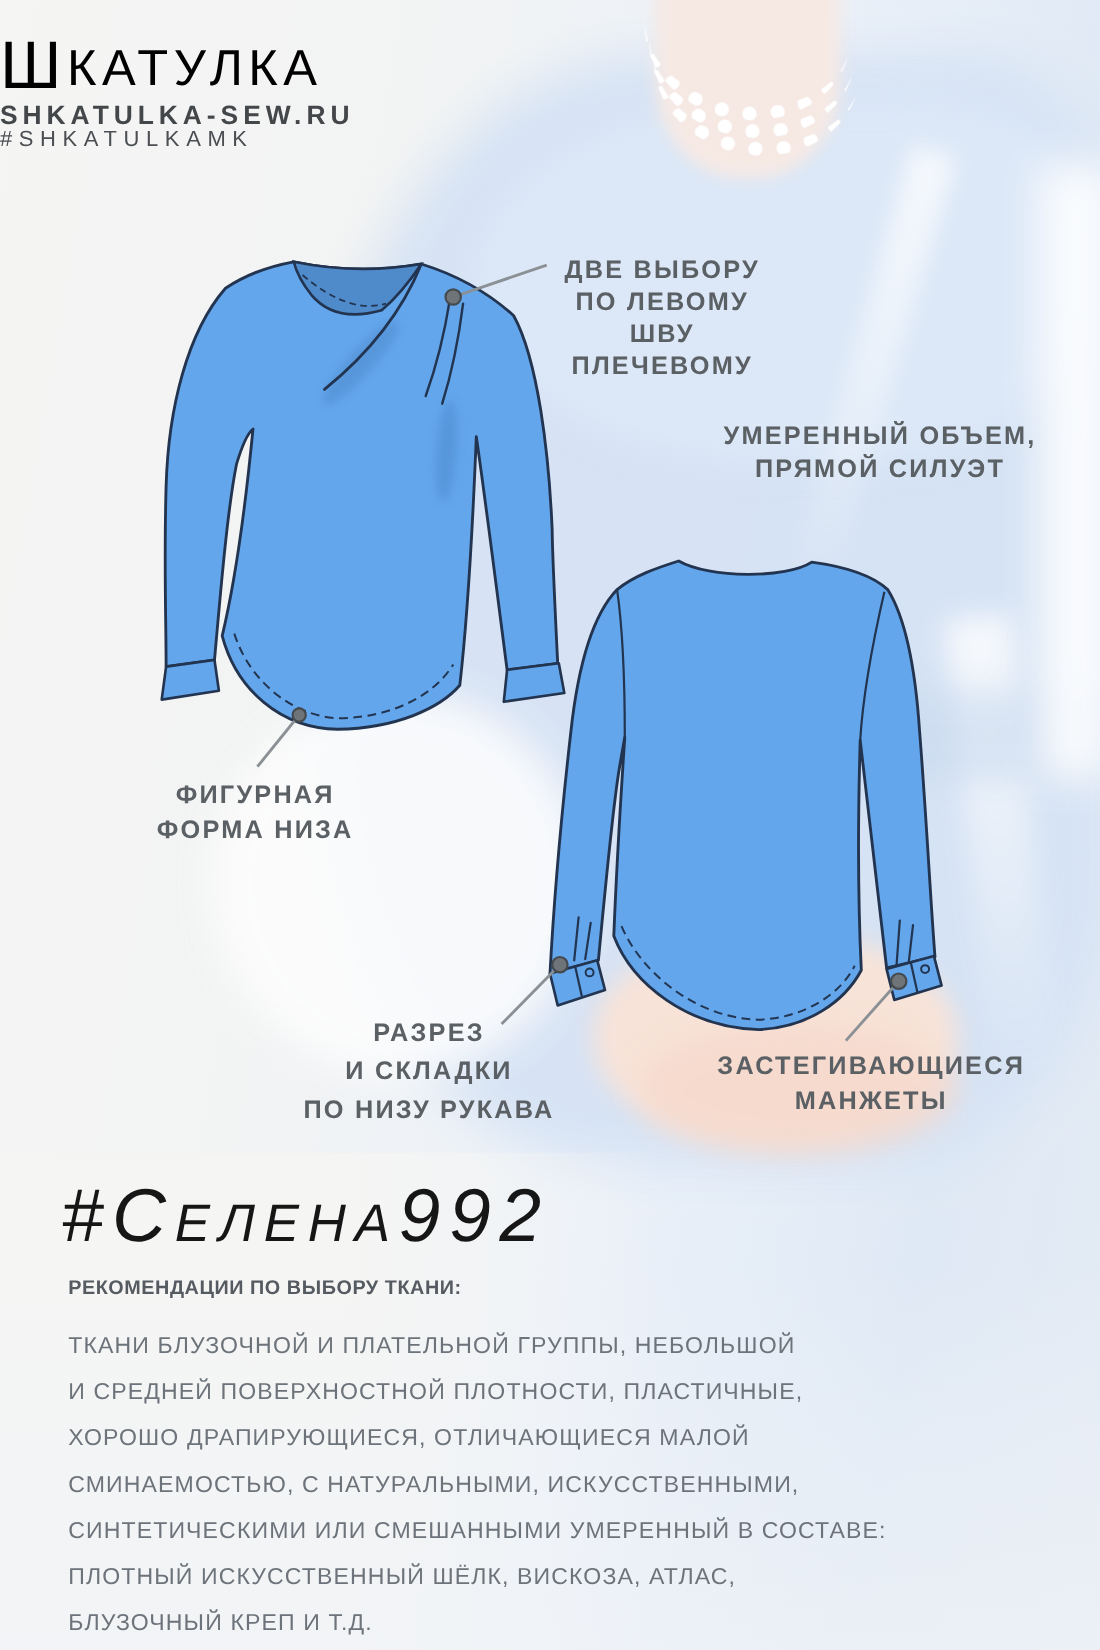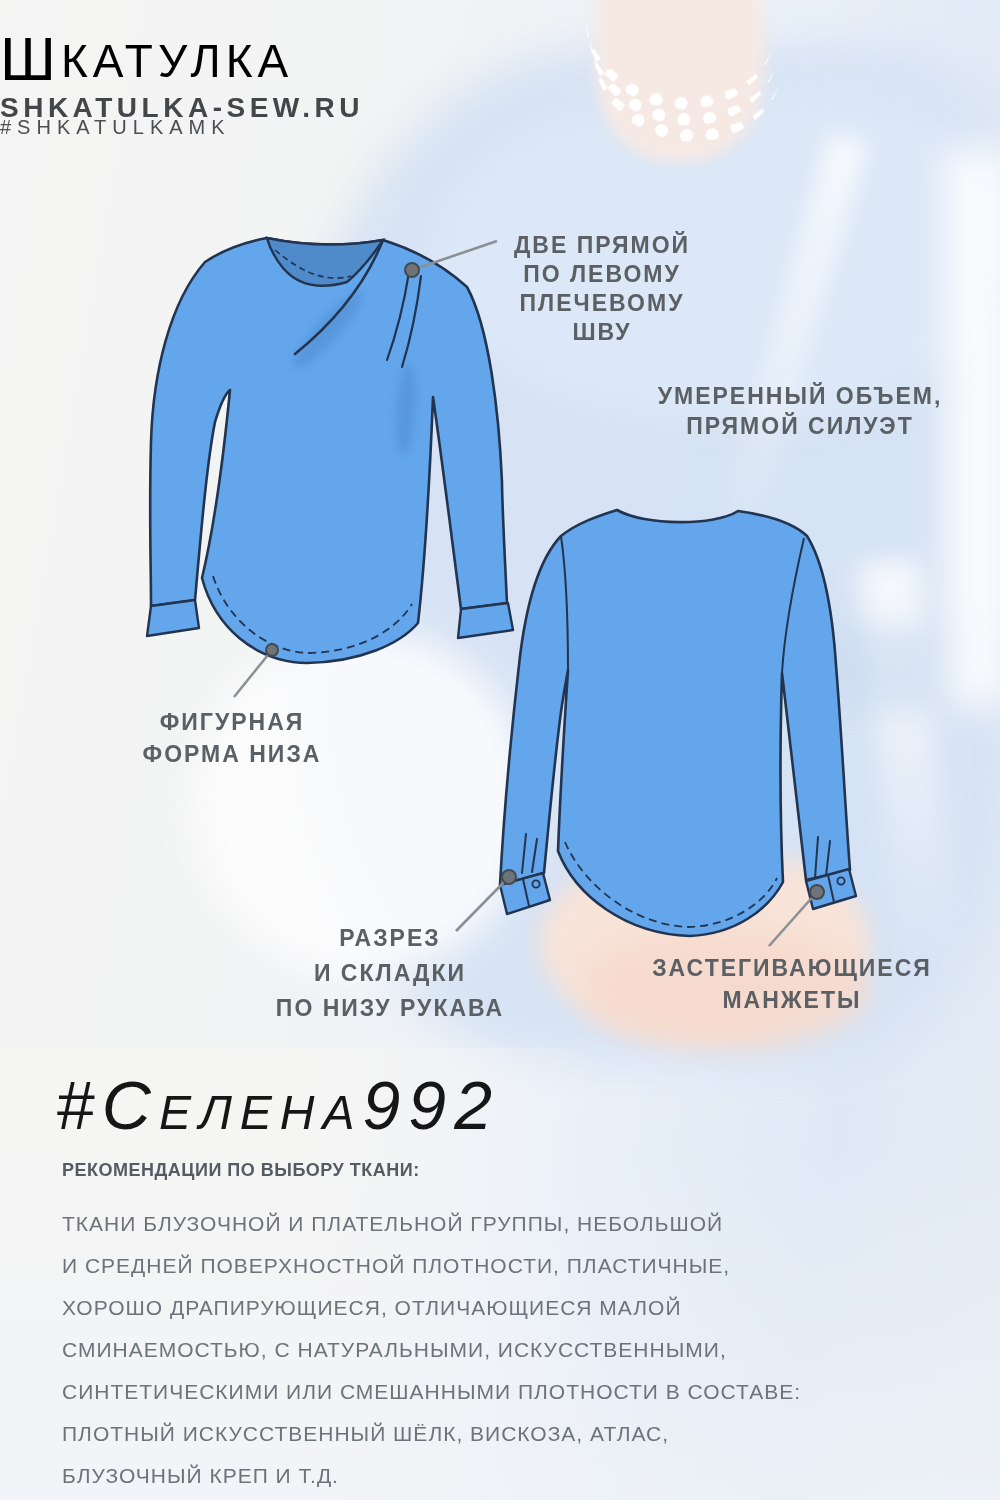--- a/index.html
+++ b/index.html
@@ -29,21 +29,21 @@
            border-radius:50%;filter:blur(18px);opacity:.88;}
   .ph-rightlight{left:945px;top:150px;width:70px;height:560px;background:#ffffff;filter:blur(18px);opacity:.85;}
   .bg-bottomleft{left:0;top:1048px;width:600px;height:452px;
            background:linear-gradient(to right,#f5f5f4 52%,rgba(245,245,244,0));}
   .bg-bottomfade{left:0;top:1150px;width:1000px;height:350px;
            background:linear-gradient(rgba(238,241,246,0),rgba(240,243,247,.7));}
   
   .drawing{position:absolute;}
   .brand{position:absolute;left:0;top:24px;width:100%;font-size:46px;letter-spacing:5px;font-weight:400;}
   .brand .init{font-size:61px;vertical-align:-3px;}
-  .site{position:absolute;left:0;top:92px;width:100%;font-size:28px;font-weight:700;letter-spacing:4.5px;color:#44474a;}
+  .site{position:absolute;left:0;top:92px;width:100%;font-size:24px;font-weight:700;letter-spacing:4.5px;color:#44474a;}
   .soc{position:absolute;left:0;top:116px;width:100%;font-size:20px;font-weight:400;letter-spacing:6px;color:#4b4e52;}
   .callout{position:absolute;font-weight:700;font-size:23px;letter-spacing:2px;
            color:#5b6065;line-height:29px;text-align:center;white-space:nowrap;}
   .co-shoulder{left:452px;top:231px;width:300px;}
   .co-volume{left:600px;top:381px;width:400px;line-height:30px;}
   .co-hem{left:82px;top:706px;width:300px;line-height:32px;}
   .co-sleeve{left:240px;top:921px;width:300px;line-height:35px;}
   .co-cuffs{left:642px;top:952px;width:300px;line-height:32px;}
   .pattern-name{position:absolute;left:56px;top:1066px;font-size:68px;font-style:italic;
            font-variant:small-caps;letter-spacing:8px;color:#161616;white-space:nowrap;}
@@ -150,24 +150,24 @@
       <circle cx="509" cy="877" r="7"></circle>
       <circle cx="817" cy="892" r="7"></circle>
     </g>
   </svg>
 
   <div class="brand"><span class="init">Ш</span><span>КАТУЛКА</span></div>
   <div class="site">SHKATULKA-SEW.RU</div>
   <div class="soc">#SHKATULKAMK</div>
 
   <div class="callout co-shoulder">
-    <div>ДВЕ ПРЯМОЙ</div>
+    <div>ДВЕ ВЫБОРУ</div>
     <div>ПО ЛЕВОМУ</div>
+    <div>ШВУ</div>
     <div>ПЛЕЧЕВОМУ</div>
-    <div>ШВУ</div>
   </div>
   <div class="callout co-volume">
     <div>УМЕРЕННЫЙ ОБЪЕМ,</div>
     <div>ПРЯМОЙ СИЛУЭТ</div>
   </div>
   <div class="callout co-hem">
     <div>ФИГУРНАЯ</div>
     <div>ФОРМА НИЗА</div>
   </div>
   <div class="callout co-sleeve">
@@ -181,18 +181,18 @@
   </div>
 
   <div class="pattern-name">#Селена992</div>
 
   <div class="rec-head">РЕКОМЕНДАЦИИ ПО ВЫБОРУ ТКАНИ:</div>
   <div class="rec-body">
     <div>ТКАНИ БЛУЗОЧНОЙ И ПЛАТЕЛЬНОЙ ГРУППЫ, НЕБОЛЬШОЙ</div>
     <div>И СРЕДНЕЙ ПОВЕРХНОСТНОЙ ПЛОТНОСТИ, ПЛАСТИЧНЫЕ,</div>
     <div>ХОРОШО ДРАПИРУЮЩИЕСЯ, ОТЛИЧАЮЩИЕСЯ МАЛОЙ</div>
     <div>СМИНАЕМОСТЬЮ, С НАТУРАЛЬНЫМИ, ИСКУССТВЕННЫМИ,</div>
-    <div>СИНТЕТИЧЕСКИМИ ИЛИ СМЕШАННЫМИ ПЛОТНОСТИ В СОСТАВЕ:</div>
+    <div>СИНТЕТИЧЕСКИМИ ИЛИ СМЕШАННЫМИ УМЕРЕННЫЙ В СОСТАВЕ:</div>
     <div>ПЛОТНЫЙ ИСКУССТВЕННЫЙ ШЁЛК, ВИСКОЗА, АТЛАС,</div>
     <div>БЛУЗОЧНЫЙ КРЕП И Т.Д.</div>
   </div>
 
 </div>
 
 </body></html>

